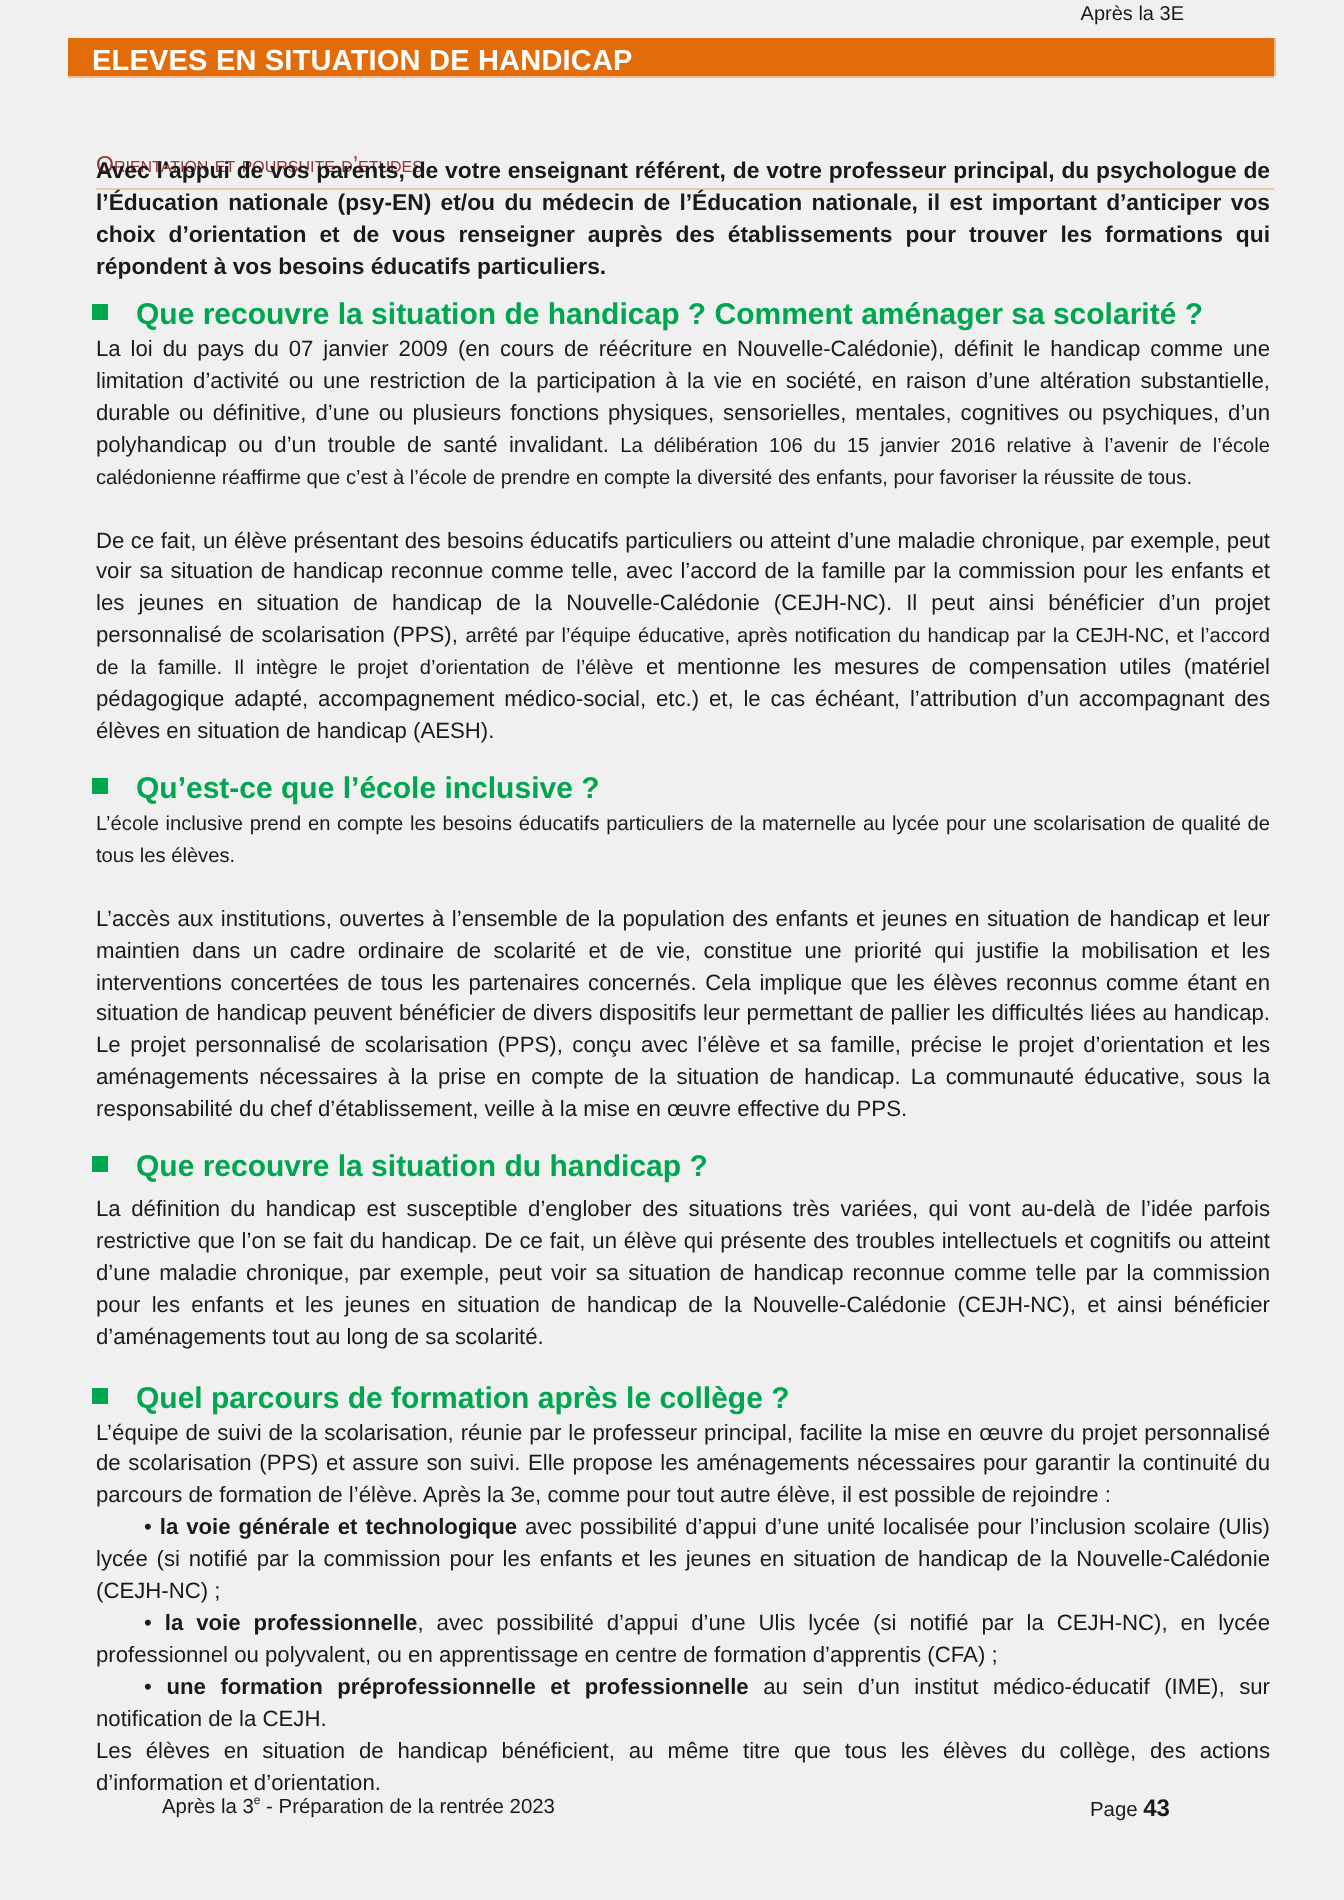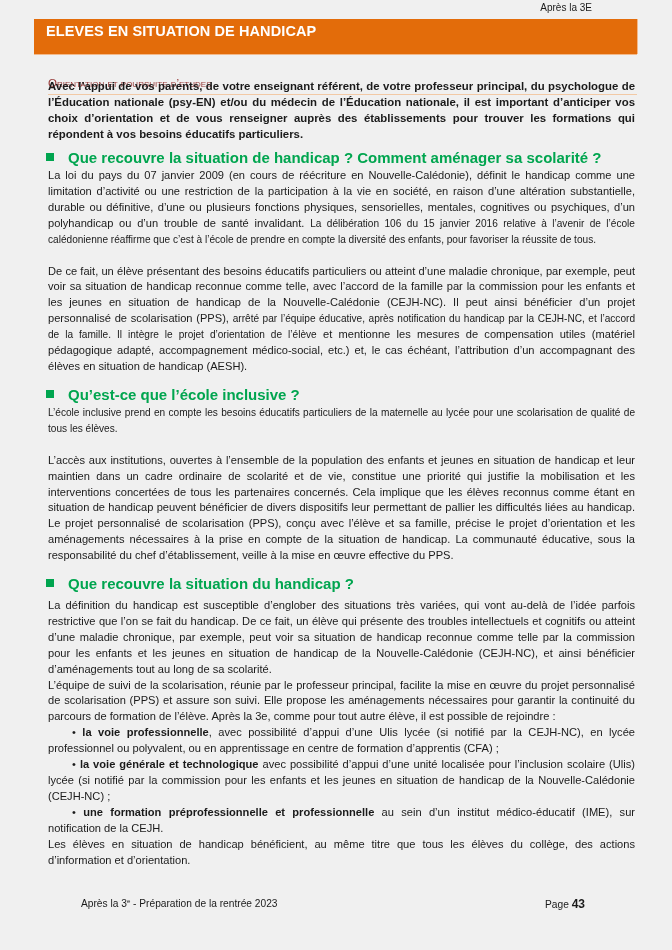--- a/index.html
+++ b/index.html
@@ -4,21 +4,21 @@
 <style>
   html, body { margin: 0; padding: 0; }
   body {
     width: 672px; height: 950px; background: #f0f0f0; position: relative;
     font-family: "Liberation Sans", sans-serif; color: #1a1a1a; overflow: hidden;
   }
   .top-label {
     position: absolute; right: 80px; top: 2px; font-size: 10px; color: #1a1a1a;
   }
   .title-bar {
-    position: absolute; left: 34px; top: 19px; width: 603px; height: 35px;
+    position: absolute; left: 34px; top: 19px; width: 603px; height: 19px;
     background: #e36c0a; box-shadow: 0 1px 0 #f3b98a, 1px 0 0 #f3b98a;
   }
   .title-bar span {
     position: absolute; left: 12px; top: 4px; color: #fff; font-weight: bold;
     font-size: 14.5px; letter-spacing: 0.1px;
   }
   .subtitle {
     position: absolute; left: 48px; top: 57px; width: 589px;
     font-size: 11.5px; color: #943634; font-weight: normal;
     font-variant: small-caps; border-bottom: 1px solid #f2c9a5; padding-bottom: 5px; margin-top: 20px;
@@ -69,21 +69,22 @@
   <p><span>De ce fait, un élève présentant des besoins éducatifs particuliers ou atteint d’une maladie chronique, par exemple, peut voir sa situation de handicap reconnue comme telle, avec l’accord de la famille par la commission pour les enfants et les jeunes en situation de handicap de la Nouvelle-Calédonie (CEJH-NC). Il peut ainsi bénéficier d’un projet personnalisé de scolarisation (PPS),</span> <span class="sm">arrêté par l’équipe éducative, après notification du handicap par la CEJH-NC, et l’accord de la famille. Il intègre le projet d’orientation de l’élève</span> <span>et mentionne les mesures de compensation utiles (matériel pédagogique adapté, accompagnement médico-social, etc.) et, le cas échéant, l’attribution d’un accompagnant des élèves en situation de handicap (AESH).</span></p>
 
   <h2 style="margin-top:10px"><span class="sq"></span><span>Qu’est-ce que l’école inclusive ?</span></h2>
   <p><span class="sm">L’école inclusive prend en compte les besoins éducatifs particuliers de la maternelle au lycée pour une scolarisation de qualité de tous les élèves.</span></p>
   <div class="gap"></div>
   <p>L’accès aux institutions, ouvertes à l’ensemble de la population des enfants et jeunes en situation de handicap et leur maintien dans un cadre ordinaire de scolarité et de vie, constitue une priorité qui justifie la mobilisation et les interventions concertées de tous les partenaires concernés. Cela implique que les élèves reconnus comme étant en situation de handicap peuvent bénéficier de divers dispositifs leur permettant de pallier les difficultés liées au handicap. Le projet personnalisé de scolarisation (PPS), conçu avec l’élève et sa famille, précise le projet d’orientation et les aménagements nécessaires à la prise en compte de la situation de handicap. La communauté éducative, sous la responsabilité du chef d’établissement, veille à la mise en œuvre effective du PPS.</p>
 
   <h2 style="margin-top:10px"><span class="sq"></span><span>Que recouvre la situation du handicap ?</span></h2>
   <p style="margin-top:4px">La définition du handicap est susceptible d’englober des situations très variées, qui vont au-delà de l’idée parfois restrictive que l’on se fait du handicap. De ce fait, un élève qui présente des troubles intellectuels et cognitifs ou atteint d’une maladie chronique, par exemple, peut voir sa situation de handicap reconnue comme telle par la commission pour les enfants et les jeunes en situation de handicap de la Nouvelle-Calédonie (CEJH-NC), et ainsi bénéficier d’aménagements tout au long de sa scolarité.</p>
 
+  <h2 style="margin-top:12px"><span class="sq"></span><span>Quel parcours de formation après le collège ?</span></h2>
   <p>L’équipe de suivi de la scolarisation, réunie par le professeur principal, facilite la mise en œuvre du projet personnalisé de scolarisation (PPS) et assure son suivi. Elle propose les aménagements nécessaires pour garantir la continuité du parcours de formation de l’élève. Après la 3e, comme pour tout autre élève, il est possible de rejoindre :</p>
+  <p><span class="ind"></span>• <b>la voie générale et technologique</b><span> avec possibilité d’appui d’une unité localisée pour l’inclusion scolaire (Ulis) lycée (si notifié par la commission pour les enfants et les jeunes en situation de handicap de la Nouvelle-Calédonie (CEJH-NC) ;</span></p>
   <p><span class="ind"></span>• <b>la voie professionnelle</b><span>, avec possibilité d’appui d’une Ulis lycée (si notifié par la CEJH-NC), en lycée professionnel ou polyvalent, ou en apprentissage en centre de formation d’apprentis (CFA) ;</span></p>
-  <p><span class="ind"></span>• <b>la voie générale et technologique</b><span> avec possibilité d’appui d’une unité localisée pour l’inclusion scolaire (Ulis) lycée (si notifié par la commission pour les enfants et les jeunes en situation de handicap de la Nouvelle-Calédonie (CEJH-NC) ;</span></p>
   <p><span class="ind"></span>• <b>une formation préprofessionnelle et professionnelle</b><span> au sein d’un institut médico-éducatif (IME), sur notification de la CEJH.</span></p>
   <p>Les élèves en situation de handicap bénéficient, au même titre que tous les élèves du collège, des actions d’information et d’orientation.</p>
 </div>
 
 <div class="footer-left"><span>Après la 3</span><sup>e</sup><span> - Préparation de la rentrée 2023</span></div>
 <div class="footer-right"><span>Page </span><b>43</b></div>
 
 </body></html>

